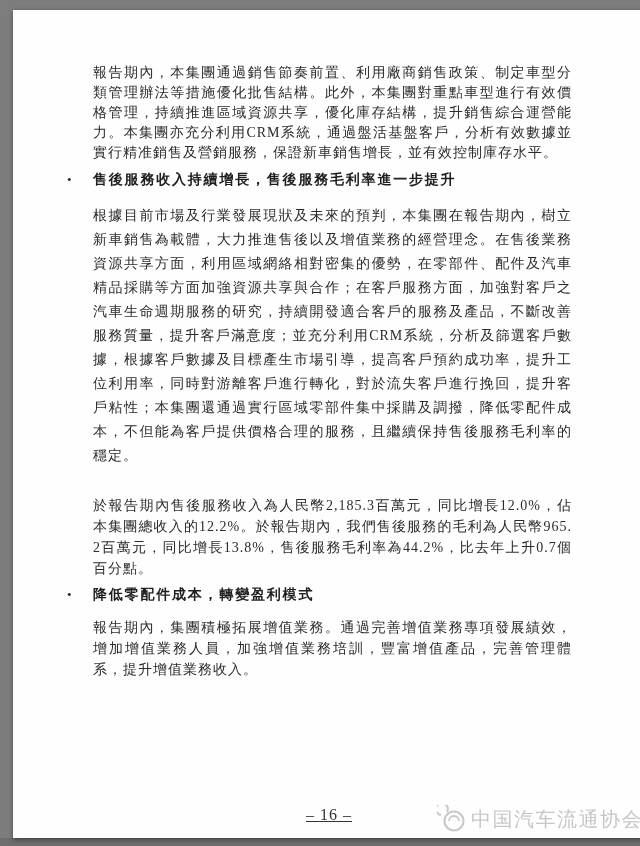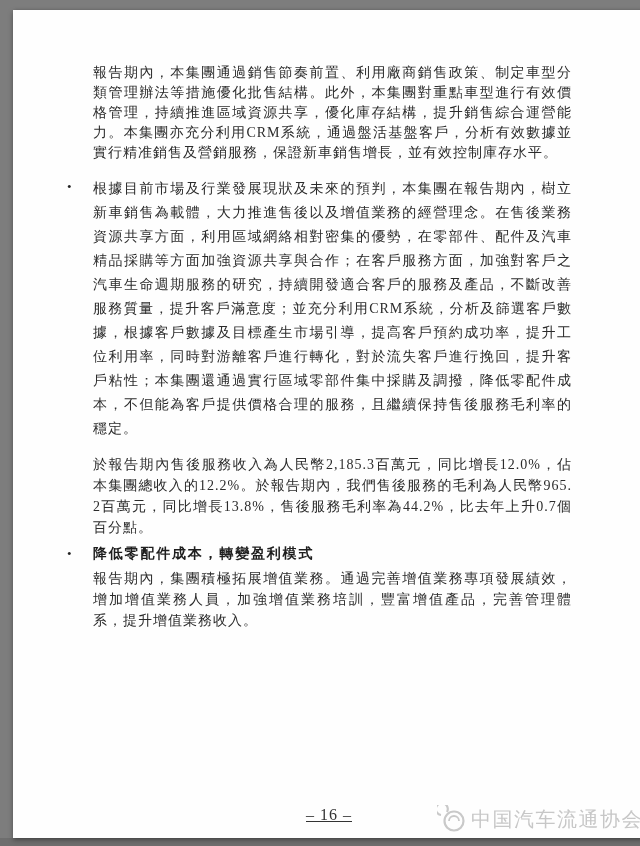--- a/index.html
+++ b/index.html
@@ -49,23 +49,23 @@
     color: #222;
   }
   h3.heading {
     font-weight: 700;
     line-height: 20px;
     letter-spacing: 1.8px;
     color: #1e1e1e;
   }
   .h-first { margin-top: 7px; }
   .p-after-h { margin-top: 14px; }
-  .p-gap13 { margin-top: 13px; }
+  .p-gap13 { margin-top: 27px; }
   .h-second { margin-top: 6px; }
-  .p-after-h2 { margin-top: 4px; }
+  .p-after-h2 { margin-top: 12px; }
   .footer-pagenum {
     position: absolute;
     left: 0; right: 0;
     bottom: 14px;
     text-align: center;
     font-size: 16px;
     letter-spacing: 1px;
     color: #333;
     text-decoration: underline;
   }
@@ -89,20 +89,21 @@
 
 <div class="viewport">
   <div class="page">
 
     <div class="content">
 
       <p class="body lh20">報告期內，本集團通過銷售節奏前置、利用廠商銷售政策、制定車型分類管理辦法等措施優化批售結構。此外，本集團對重點車型進行有效價格管理，持續推進區域資源共享，優化庫存結構，提升銷售綜合運營能力。本集團亦充分利用CRM系統，通過盤活基盤客戶，分析有效數據並實行精准銷售及營銷服務，保證新車銷售增長，並有效控制庫存水平。</p>
 
       <div class="section h-first">
         <span class="bullet">•</span>
+        <h3 class="heading">售後服務收入持續增長，售後服務毛利率進一步提升</h3>
         <p class="body lh17 p-after-h">根據目前市場及行業發展現狀及未來的預判，本集團在報告期內，樹立新車銷售為載體，大力推進售後以及增值業務的經營理念。在售後業務資源共享方面，利用區域網絡相對密集的優勢，在零部件、配件及汽車精品採購等方面加強資源共享與合作；在客戶服務方面，加強對客戶之汽車生命週期服務的研究，持續開發適合客戶的服務及產品，不斷改善服務質量，提升客戶滿意度；並充分利用CRM系統，分析及篩選客戶數據，根據客戶數據及目標產生市場引導，提高客戶預約成功率，提升工位利用率，同時對游離客戶進行轉化，對於流失客戶進行挽回，提升客戶粘性；本集團還通過實行區域零部件集中採購及調撥，降低零配件成本，不但能為客戶提供價格合理的服務，且繼續保持售後服務毛利率的穩定。</p>
         <p class="body lh21 p-gap13">於報告期內售後服務收入為人民幣2,185.3百萬元，同比增長12.0%，佔本集團總收入的12.2%。於報告期內，我們售後服務的毛利為人民幣965.2百萬元，同比增長13.8%，售後服務毛利率為44.2%，比去年上升0.7個百分點。</p>
       </div>
 
       <div class="section h-second">
         <span class="bullet">•</span>
         <h3 class="heading">降低零配件成本，轉變盈利模式</h3>
         <p class="body lh21 p-after-h2">報告期內，集團積極拓展增值業務。通過完善增值業務專項發展績效，增加增值業務人員，加強增值業務培訓，豐富增值產品，完善管理體系，提升增值業務收入。</p>
       </div>
 

